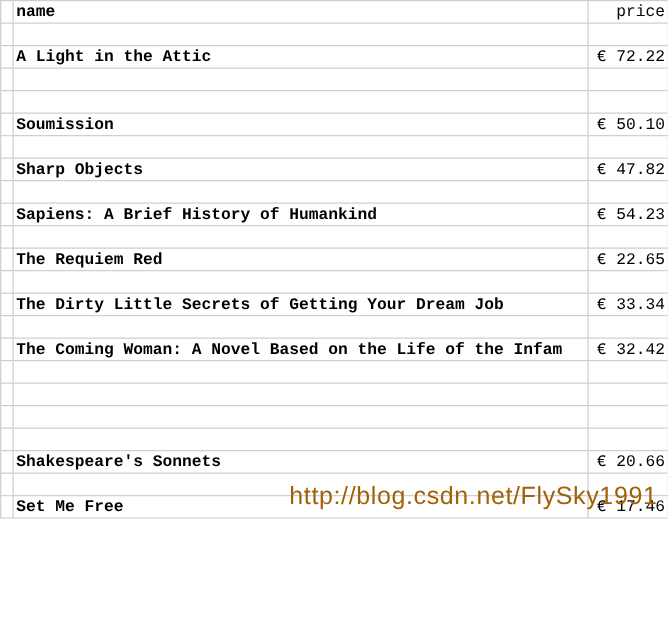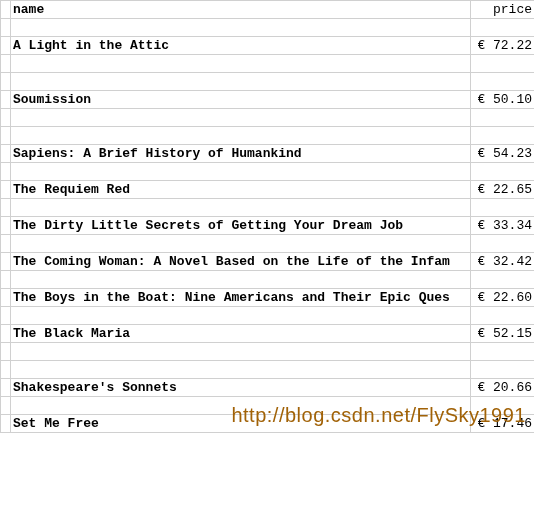--- a/index.html
+++ b/index.html
@@ -92,20 +92,25 @@
       <tr>
         <td class="row-gutter"></td>
         <td class="col-name">Soumission</td>
         <td class="col-price">€ 50.10</td>
       </tr>
       <tr class="empty-row">
         <td class="row-gutter"></td>
         <td class="col-name"></td>
         <td class="col-price"></td>
       </tr>
+      <tr>
+        <td class="row-gutter"></td>
+        <td class="col-name">Sharp Objects</td>
+        <td class="col-price">€ 47.82</td>
+      </tr>
       <tr class="empty-row">
         <td class="row-gutter"></td>
         <td class="col-name"></td>
         <td class="col-price"></td>
       </tr>
       <tr>
         <td class="row-gutter"></td>
         <td class="col-name">Sapiens: A Brief History of Humankind</td>
         <td class="col-price">€ 54.23</td>
       </tr>
@@ -137,34 +142,24 @@
       <tr>
         <td class="row-gutter"></td>
         <td class="col-name">The Coming Woman: A Novel Based on the Life of the Infam</td>
         <td class="col-price">€ 32.42</td>
       </tr>
       <tr class="empty-row">
         <td class="row-gutter"></td>
         <td class="col-name"></td>
         <td class="col-price"></td>
       </tr>
-      <tr>
-        <td class="row-gutter"></td>
-        <td class="col-name">The Boys in the Boat: Nine Americans and Their Epic Ques</td>
-        <td class="col-price">€ 22.60</td>
-      </tr>
       <tr class="empty-row">
         <td class="row-gutter"></td>
         <td class="col-name"></td>
         <td class="col-price"></td>
-      </tr>
-      <tr>
-        <td class="row-gutter"></td>
-        <td class="col-name">The Black Maria</td>
-        <td class="col-price">€ 52.15</td>
       </tr>
       <tr class="empty-row">
         <td class="row-gutter"></td>
         <td class="col-name"></td>
         <td class="col-price"></td>
       </tr>
       <tr class="empty-row">
         <td class="row-gutter"></td>
         <td class="col-name"></td>
         <td class="col-price"></td>

